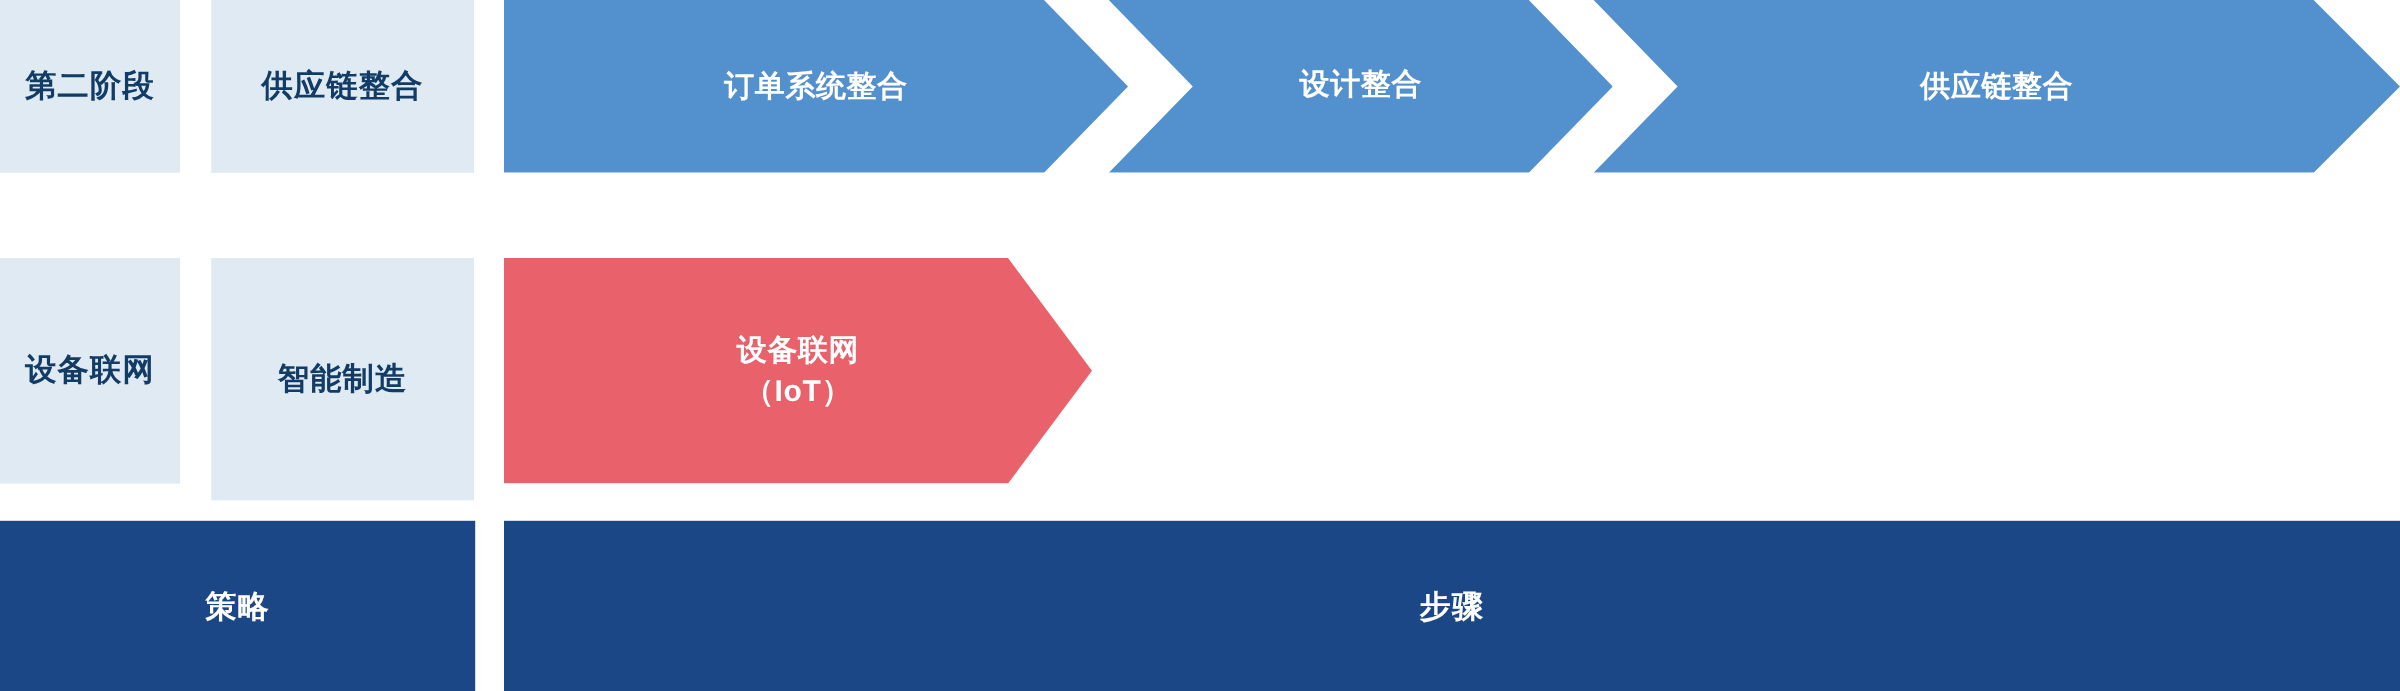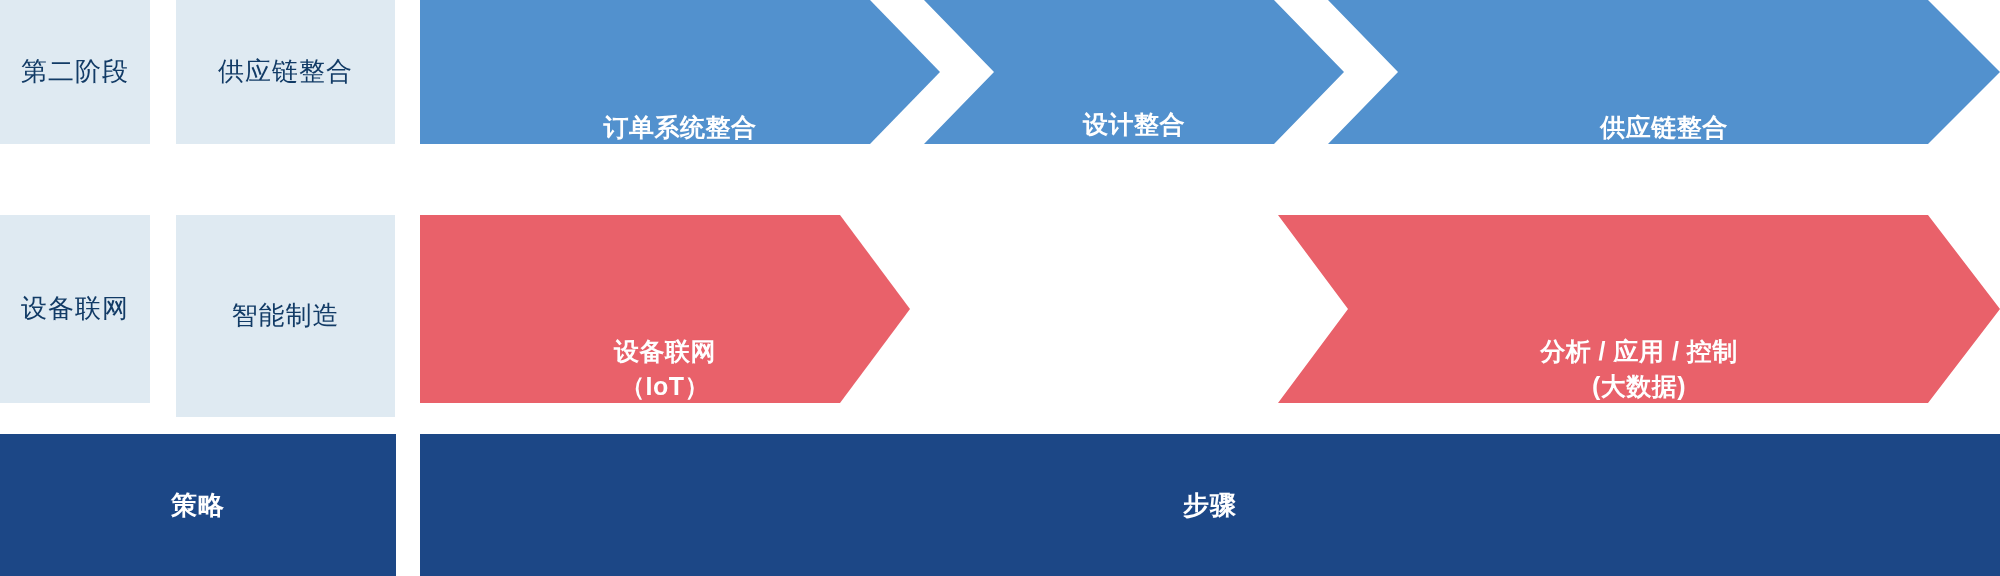--- a/index.html
+++ b/index.html
@@ -21,39 +21,39 @@
 
   
   .label-cell {
     position: absolute;
     background: #dfeaf2;
     display: flex;
     align-items: center;
     justify-content: center;
     color: #123b66;
     font-size: 26px;
-    font-weight: 400;
+    font-weight: 700;
     letter-spacing: 1px;
     line-height: 1.3;
     text-align: center;
     box-sizing: border-box;
   }
 
   
   .arrow-row {
     position: absolute;
     left: 420px;
     right: 0;
   }
   .arrow-seg {
     position: absolute;
     top: 0;
     bottom: 0;
     display: flex;
-    align-items: flex-end;
+    align-items: center;
     justify-content: center;
     color: #ffffff;
     font-size: 25px;
     font-weight: 700;
     line-height: 1.38;
     text-align: center;
     letter-spacing: 0.5px;
     box-sizing: border-box;
   }
   .arrow-seg .seg-text {
@@ -134,24 +134,20 @@
   </div>
 
   <div class="arrow-row row-red" style="top:215px; height:188px;">
 
     <div class="arrow-seg seg-first" style="left:0px; width:490px;">
       <span class="seg-text">设备联网
 （IoT）</span>
     </div>
 
 
-    <div class="arrow-seg seg-last" style="left:858px; width:722px;">
-      <span class="seg-text">分析 / 应用 / 控制
-(大数据)</span>
-    </div>
   </div>
 
   <div class="footer-bar" style="left:0px; top:434px; width:396px; height:142px;">
     <span>策略</span>
   </div>
 
   <div class="footer-bar" style="left:420px; top:434px; width:1580px; height:142px;font-family:Liberation Mono, monospace;">
     <span>步骤</span>
   </div>
 

